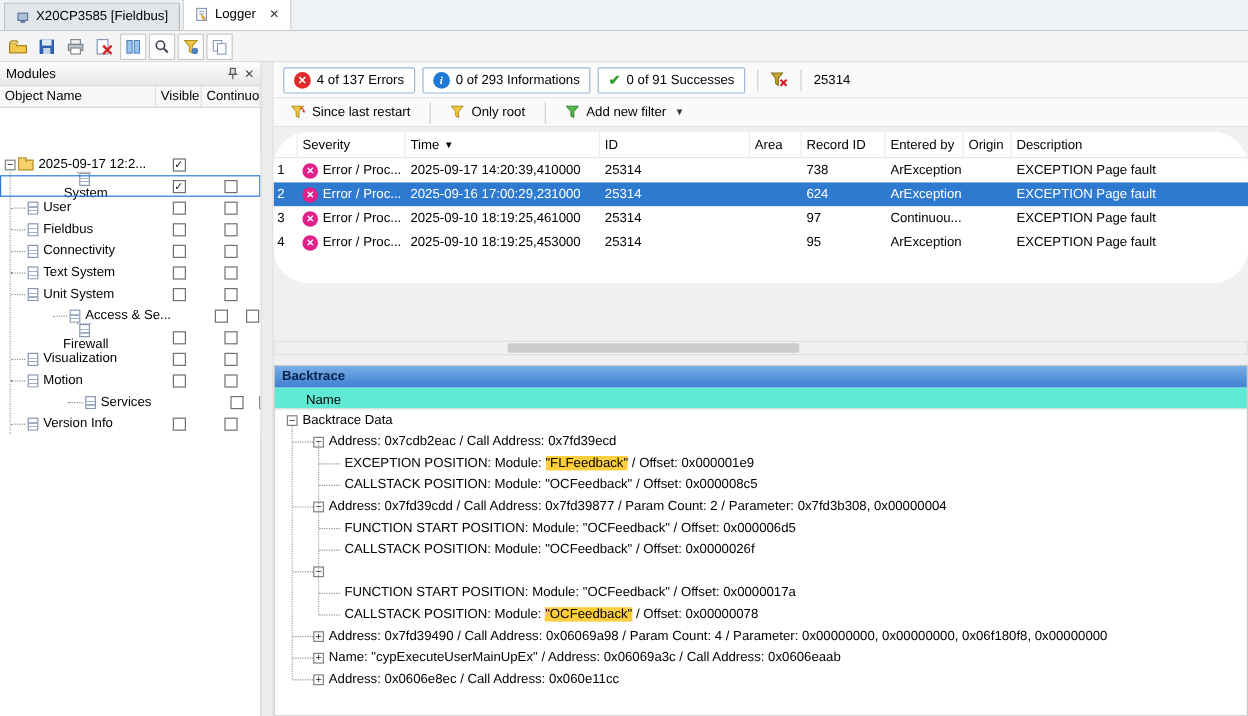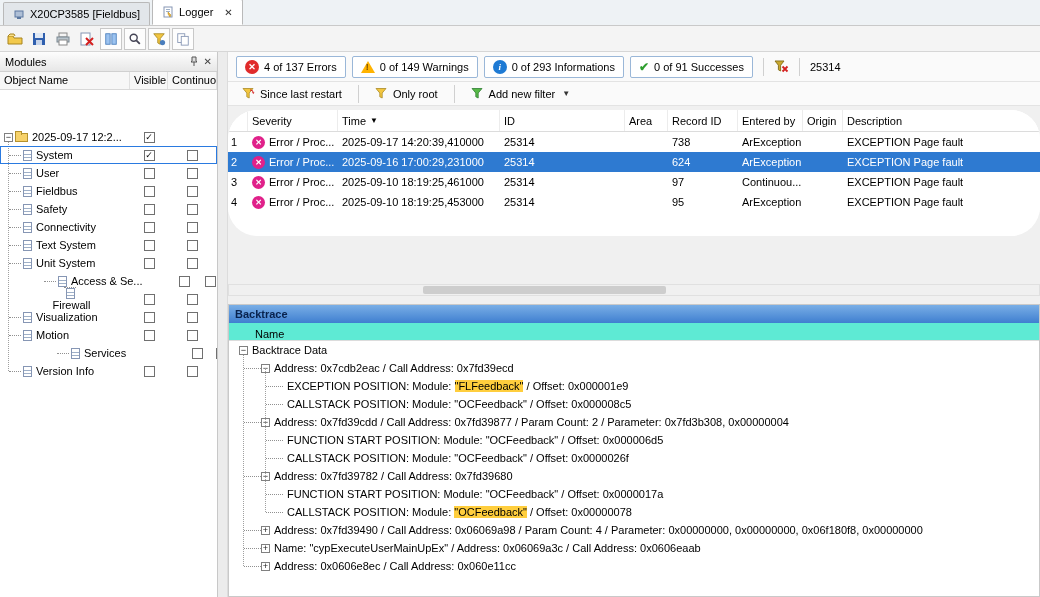--- a/index.html
+++ b/index.html
@@ -218,21 +218,21 @@
             <span class="exp">−</span>
             <span class="fldico"></span>
             <span class="m-label">2025-09-17 12:2...</span>
           </div>
           <div class="m-vis">
             <span class="cb checked">✓</span>
           </div>
           <div class="m-cont"></div>
         </div>
         <div class="mod-row selected">
-          <div class="m-name" style="padding-left: 9px;">
+          <div class="m-name" style="padding-left: 9px; flex-direction: column;">
             <span class="dash" style="width: 12px;"></span>
             <span class="pgico"></span>
             <span class="m-label">System</span>
           </div>
           <div class="m-vis">
             <span class="cb checked">✓</span>
           </div>
           <div class="m-cont">
             <span class="cb"></span>
           </div>
@@ -248,33 +248,20 @@
           </div>
           <div class="m-cont">
             <span class="cb"></span>
           </div>
         </div>
         <div class="mod-row">
           <div class="m-name" style="padding-left: 9px;">
             <span class="dash" style="width: 12px;"></span>
             <span class="pgico"></span>
             <span class="m-label">Fieldbus</span>
-          </div>
-          <div class="m-vis">
-            <span class="cb"></span>
-          </div>
-          <div class="m-cont">
-            <span class="cb"></span>
-          </div>
-        </div>
-        <div class="mod-row">
-          <div class="m-name" style="padding-left: 9px;">
-            <span class="dash" style="width: 12px;"></span>
-            <span class="pgico"></span>
-            <span class="m-label">Safety</span>
           </div>
           <div class="m-vis">
             <span class="cb"></span>
           </div>
           <div class="m-cont">
             <span class="cb"></span>
           </div>
         </div>
         <div class="mod-row">
           <div class="m-name" style="padding-left: 9px;">
@@ -397,24 +384,20 @@
   </div>
 
   <div class="splitter"></div>
 
   <div class="main-right">
 
     <div class="fbar1">
       <button class="fbtn">
         <span class="badge err">✕</span>
         <span>4 of 137 Errors</span>
-      </button>
-      <button class="fbtn">
-        <span class="tri"></span>
-        <span>0 of 149 Warnings</span>
       </button>
       <button class="fbtn">
         <span class="badge inf">i</span>
         <span>0 of 293 Informations</span>
       </button>
       <button class="fbtn">
         <span class="check">✔</span>
         <span>0 of 91 Successes</span>
       </button>
       <span class="vsep"></span>
@@ -583,21 +566,20 @@
               <span class="dash" style="width: 17px;"></span>
               <span class="bt-label"><span>FUNCTION START POSITION: Module: "OCFeedback" / Offset: 0x000006d5</span></span>
             </div>
             <div class="bt-row" style="padding-left: 37px;">
               <span class="dash" style="width: 17px;"></span>
               <span class="bt-label"><span>CALLSTACK POSITION: Module: "OCFeedback" / Offset: 0x0000026f</span></span>
             </div>
             <div class="bt-row" style="padding-left: 15px;">
               <span class="dash" style="width: 17px;"></span>
               <span class="exp">−</span>
-              <span class="bt-label"><span>Address: 0x7fd39782 / Call Address: 0x7fd39680</span></span>
             </div>
             <div class="bt-row" style="padding-left: 37px;">
               <span class="dash" style="width: 17px;"></span>
               <span class="bt-label"><span>FUNCTION START POSITION: Module: "OCFeedback" / Offset: 0x0000017a</span></span>
             </div>
             <div class="bt-row" style="padding-left: 37px;">
               <span class="dash" style="width: 17px;"></span>
               <span class="bt-label"><span>CALLSTACK POSITION: Module: </span><span class="hl">"OCFeedback"</span><span> / Offset: 0x00000078</span></span>
             </div>
             <div class="bt-row" style="padding-left: 15px;">

